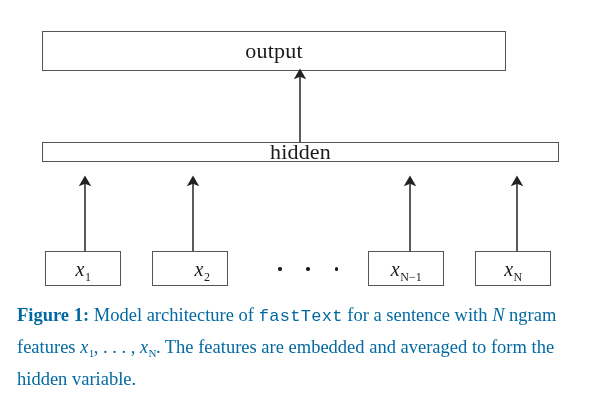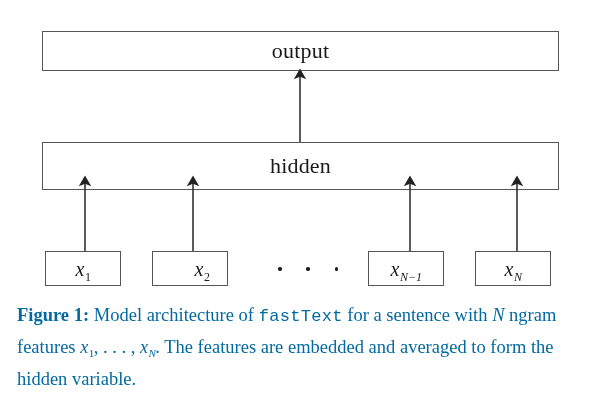--- a/index.html
+++ b/index.html
@@ -45,29 +45,29 @@
   }
 
   .layer-box {
     font-size: 22px;
     letter-spacing: 0.2px;
   }
 
   .output-box {
     left: 42px;
     top: 31px;
-    width: 517px;
+    width: 464px;
     height: 40px;
   }
 
   .hidden-box {
     left: 42px;
     top: 142px;
     width: 517px;
-    height: 48px;
+    height: 20px;
   }
 
   .input-box {
     top: 251px;
     width: 76px;
     height: 35px;
     font-size: 19px;
   }
 
   .input-box-1 { left: 45px; }
@@ -85,21 +85,20 @@
   }
   .mathsub {
     font-style: normal;
     font-size: 12px;
     position: relative;
     top: 5px;
     left: 0.5px;
     letter-spacing: 0px;
   }
   .mathsub.italic-sub {
-    font-style: italic;
   }
 
   .ellipsis-dots {
     position: absolute;
     left: 278px;
     top: 255px;
     width: 60px;
     height: 28px;
     display: flex;
     align-items: center;

